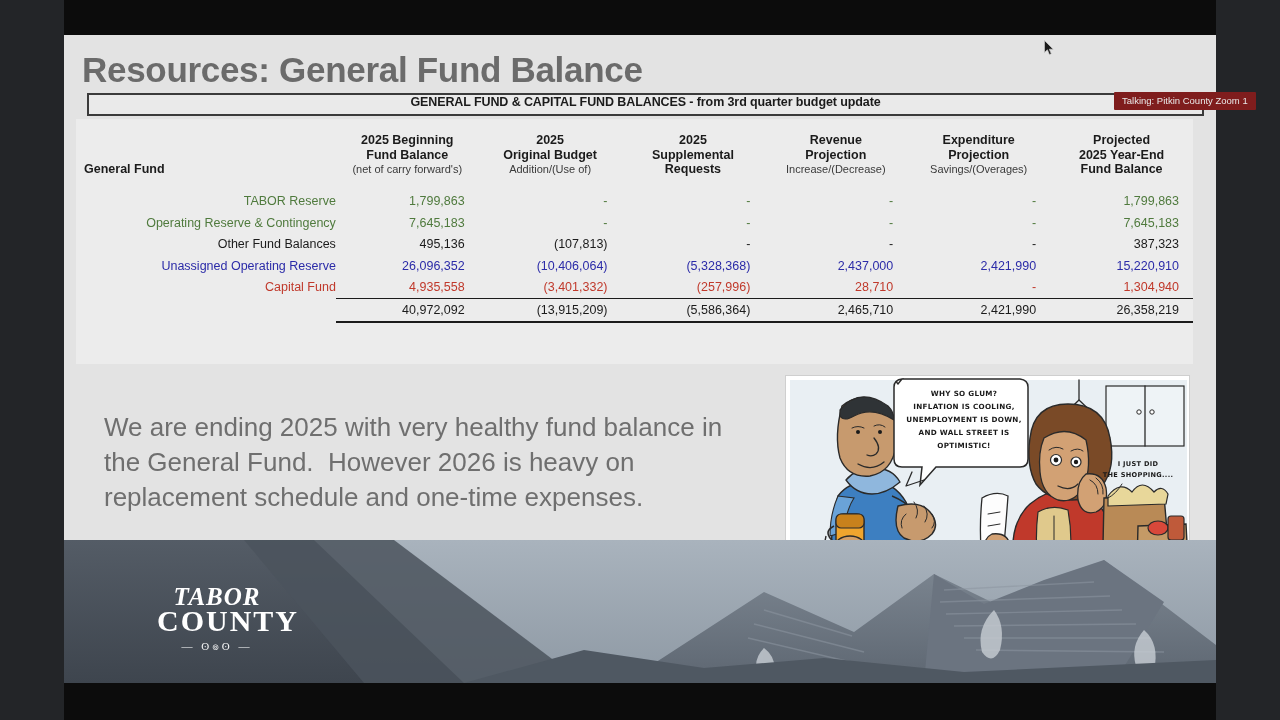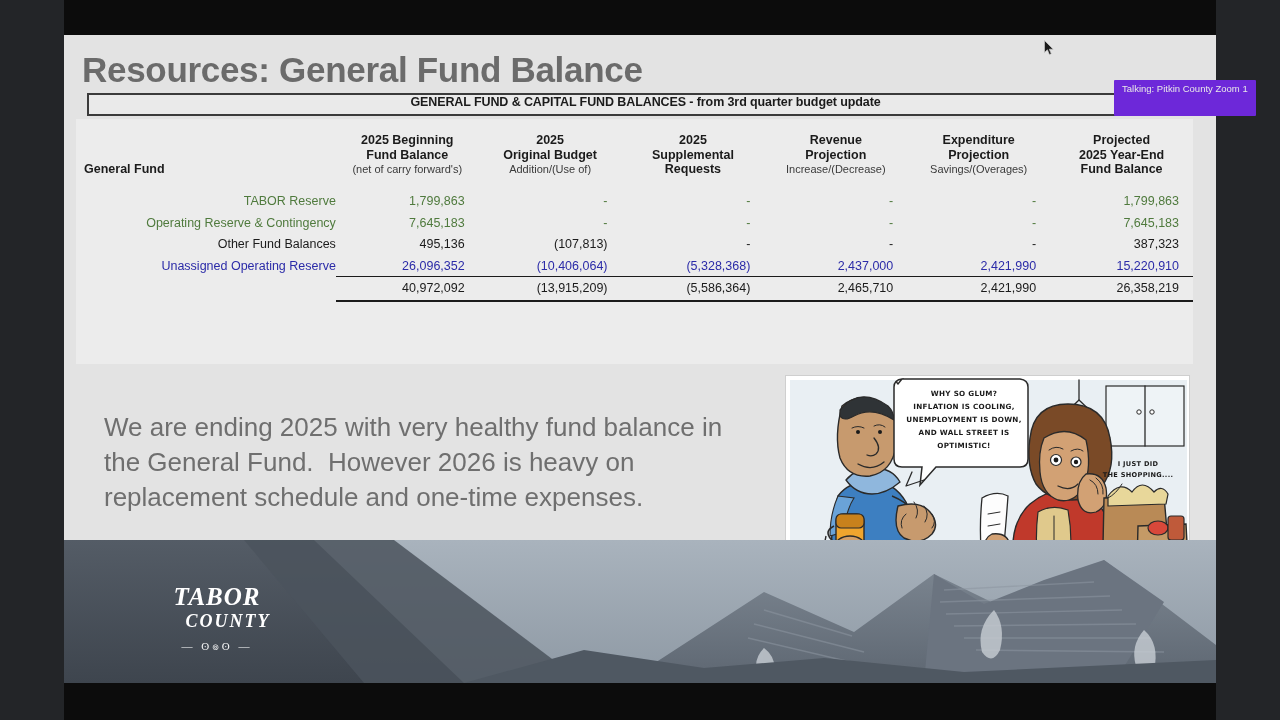--- a/index.html
+++ b/index.html
@@ -95,28 +95,28 @@
     position:absolute; left:0; top:505px; width:1152px; height:143px;
     overflow:hidden;
     background: linear-gradient(180deg,#9aa4ae 0%, #8d98a3 40%, #77818c 100%);
   }
   .logo-pitkin {
     position:absolute; left:63px; top:45px; width:180px;
     color:#ffffff; text-align:center; pointer-events:none;
     font-family:"Liberation Serif", serif;
   }
   .logo-pitkin .l1 { font-size:25px; font-style:italic; font-weight:bold; letter-spacing:1px; line-height:24px;}
-  .logo-pitkin .l2 { font-size:18px; font-style:italic; font-weight:bold; letter-spacing:2px; line-height:24px; margin-left:22px;}
+  .logo-pitkin .l2 { font-size:30px; font-weight:bold; letter-spacing:2px; line-height:24px; margin-left:22px;}
   .logo-flourish { margin-top:4px; font-size:11px; letter-spacing:3px; opacity:.95; }
 
   
   #talking {
-    position:absolute; left:1114px; top:80px;
-    height:36px; padding:0 8px;
-    background:#6d28d9; color:#e8e8e8;
+    position:absolute; left:1114px; top:92px;
+    height:18px; padding:0 8px;
+    background:#7f1d1d; color:#e8e8e8;
     font-size:9.5px; line-height:18px; white-space:nowrap;
     border-radius:1px;
   }
 
   
   #cursor { position:absolute; left:1044px; top:40px; width:11px; height:16px; }
 </style>
 </head>
 <body>
 
@@ -216,20 +216,29 @@
           </tr>
           <tr class="data c-blue">
             <td class="lbl">Unassigned Operating Reserve</td>
             <td>26,096,352</td>
             <td>(10,406,064)</td>
             <td>(5,328,368)</td>
             <td>2,437,000</td>
             <td>2,421,990</td>
             <td>15,220,910</td>
           </tr>
+          <tr class="data c-red">
+            <td class="lbl">Capital Fund</td>
+            <td>4,935,558</td>
+            <td>(3,401,332)</td>
+            <td>(257,996)</td>
+            <td>28,710</td>
+            <td>-</td>
+            <td>1,304,940</td>
+          </tr>
 
           <tr class="total">
             <td class="lbl"></td>
             <td class="numcell">40,972,092</td>
             <td class="numcell">(13,915,209)</td>
             <td class="numcell">(5,586,364)</td>
             <td class="numcell">2,465,710</td>
             <td class="numcell">2,421,990</td>
             <td class="numcell">26,358,219</td>
           </tr>

